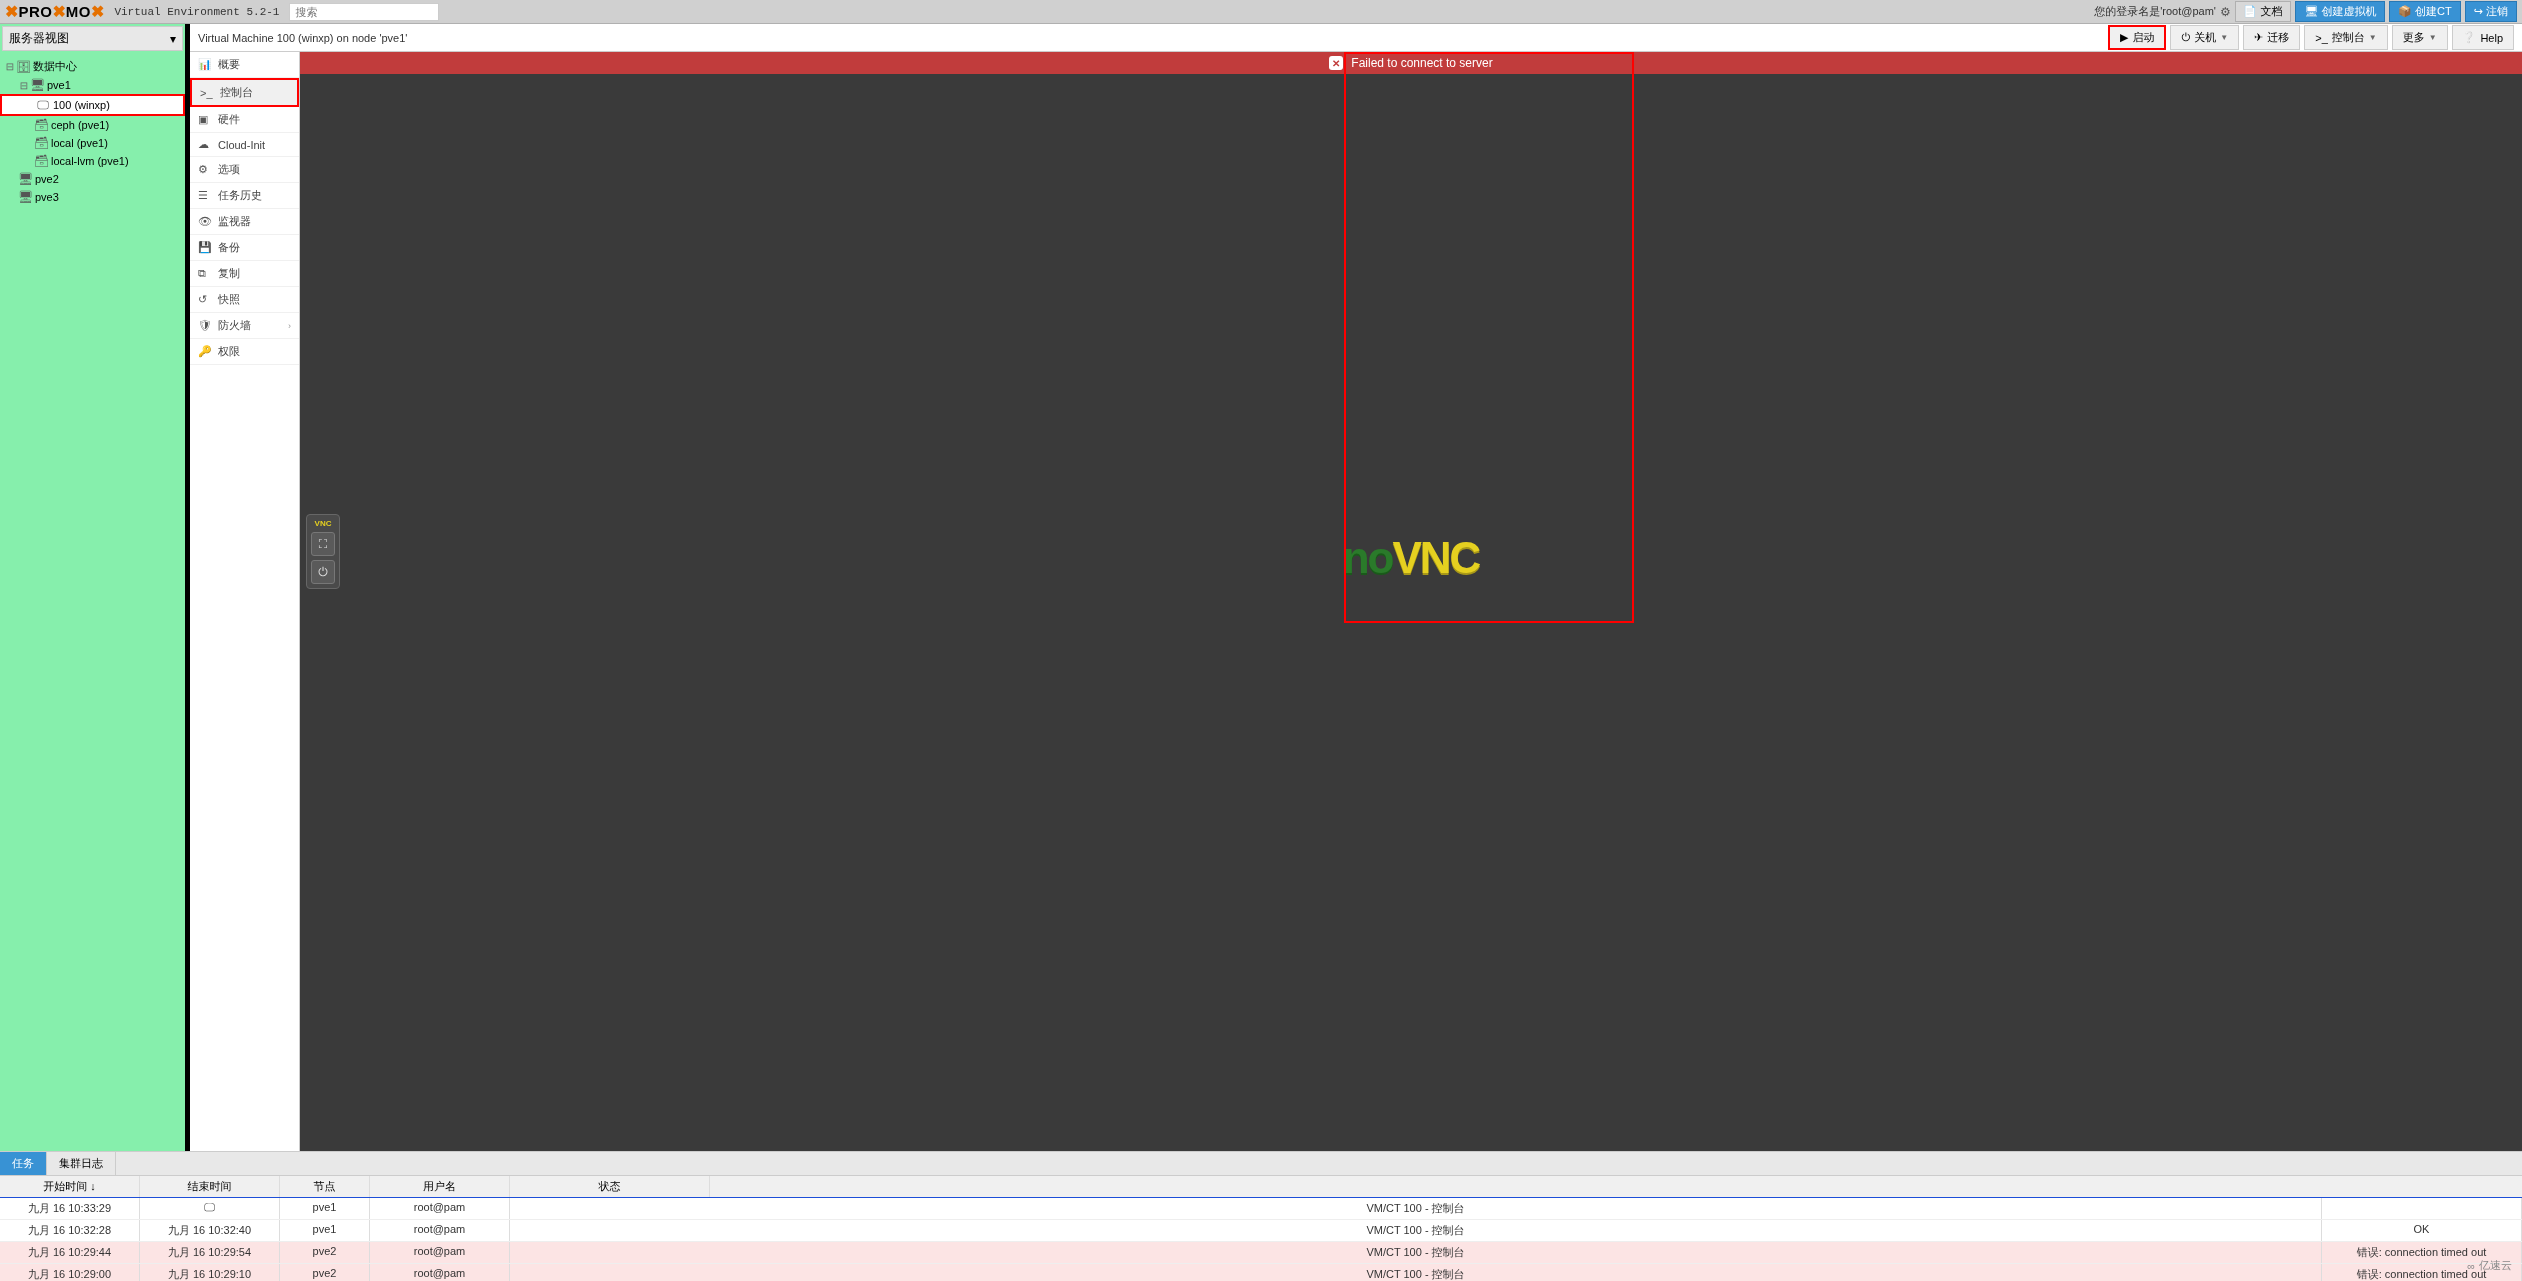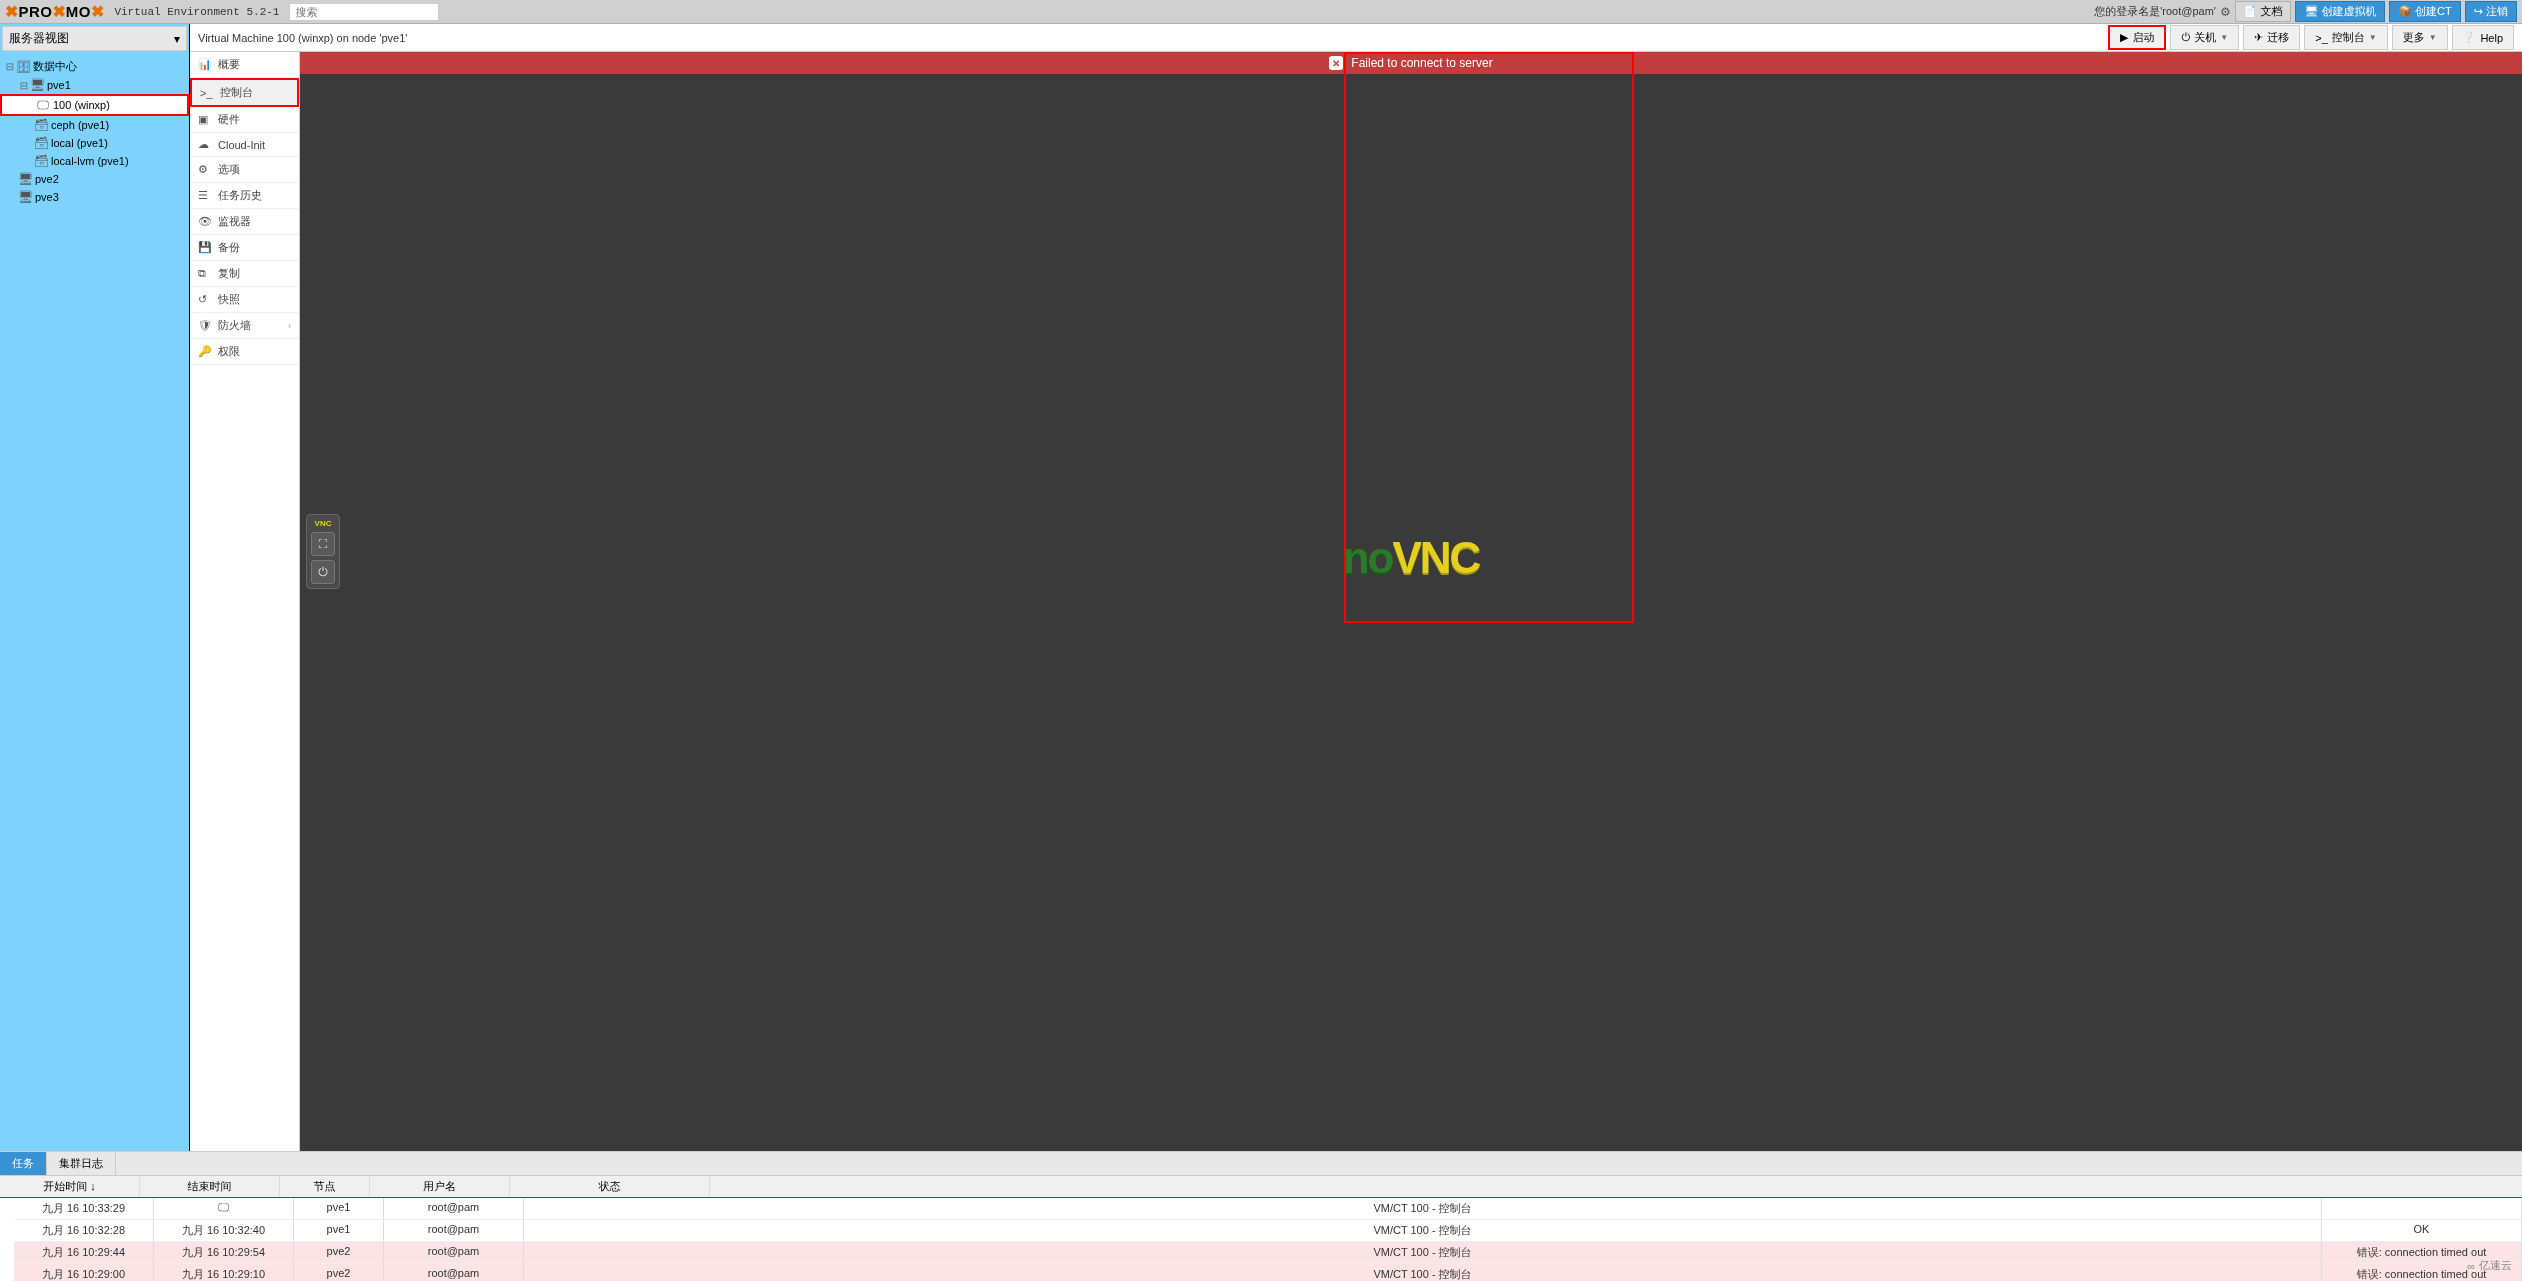--- a/index.html
+++ b/index.html
@@ -15,21 +15,21 @@
 .header-right { margin-left: auto; display: flex; align-items: center; gap: 4px; }
 .login-text { font-size: 11px; color: #333; }
 .gear-icon { color: #555; cursor: pointer; }
 .hdr-btn { background: #d8d8d8; border: 1px solid #b0b0b0; padding: 2px 8px; font-size: 11px; cursor: pointer; display: flex; align-items: center; gap: 3px; }
 .hdr-btn.blue { background: #3892d4; color: #fff; border-color: #2878b4; }
 
 
 .main-layout { display: flex; height: calc(100vh - 24px - 130px); }
 
 
-.tree-panel { width: 190px; background: #7dd3fc; border-right: 1px solid #000000; display: flex; flex-direction: column; }
+.tree-panel { width: 190px; background: #86efac; border-right: 5px solid #000000; display: flex; flex-direction: column; }
 .tree-header { background: #e8e8e8; border: 1px solid #ccc; padding: 3px 6px; display: flex; justify-content: space-between; align-items: center; margin: 2px; }
 .tree-body { flex: 1; padding: 4px 0; overflow: auto; }
 .tree-node { display: flex; align-items: center; padding: 2px 4px; cursor: pointer; white-space: nowrap; }
 .tree-node.highlight-red { border: 2px solid red; background: #fff; }
 .tree-toggle { width: 12px; text-align: center; color: #666; font-size: 10px; }
 .tree-icon { width: 14px; text-align: center; margin-right: 3px; color: #555; }
 .tree-label { font-size: 11px; }
 .indent-1 { padding-left: 18px; }
 .indent-2 { padding-left: 34px; }
 
@@ -71,21 +71,21 @@
 .log-tab.active { background: #3892d4; color: #fff; }
 .log-table { flex: 1; overflow: auto; }
 .log-header-row { display: flex; background: #f0f0f0; border-bottom: 1px solid #1d4ed8; position: sticky; top: 0; }
 .log-col { padding: 3px 6px; font-size: 11px; border-right: 1px solid #ddd; overflow: hidden; }
 .c-start { width: 140px; }
 .c-end { width: 140px; }
 .c-node { width: 90px; }
 .c-user { width: 140px; }
 .c-desc { flex: 1; }
 .c-status { width: 200px; }
-.log-row { display: flex; border-bottom: 1px solid #eee; margin-left: 14px; }
+.log-row { display: flex; border-bottom: 1px solid #eee; }
 .log-row.error { background: #fce4e4; }
 .log-row .log-col { color: #333; }
 .status-ok { color: #333; }
 .status-err { color: #333; }
 .spinner-icon { display: inline-block; }
 
 .watermark { position: fixed; bottom: 8px; right: 10px; color: #888; font-size: 11px; display: flex; align-items: center; gap: 4px; }
 </style>
 </head>
 <body>

